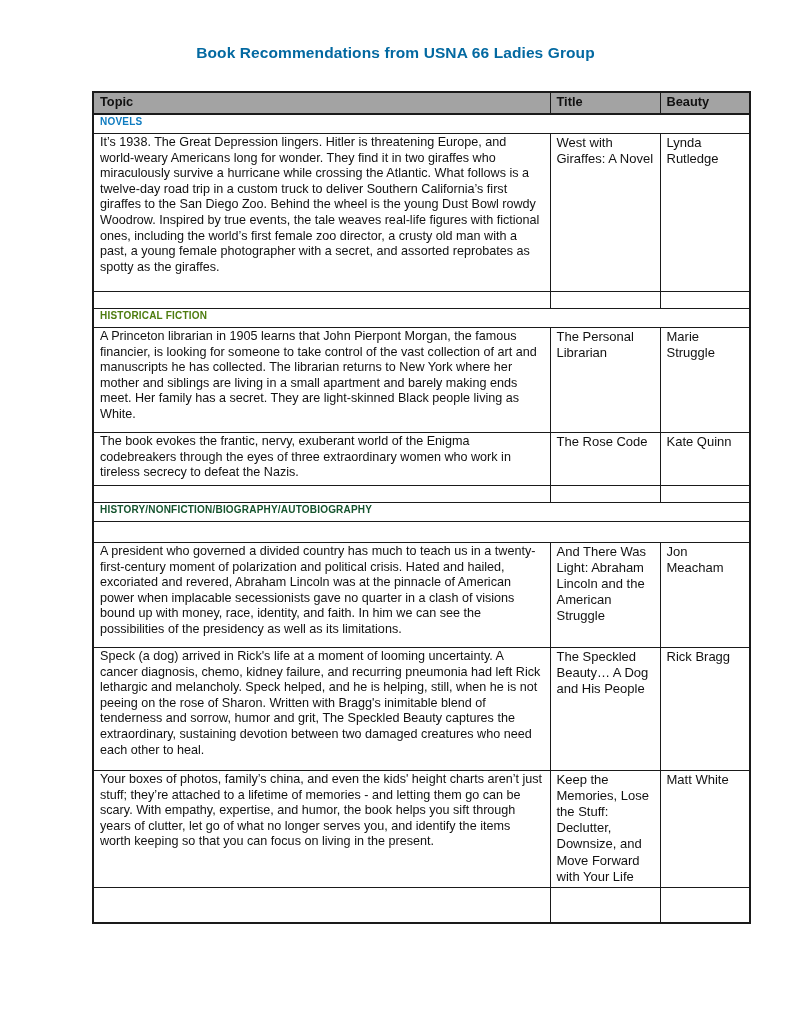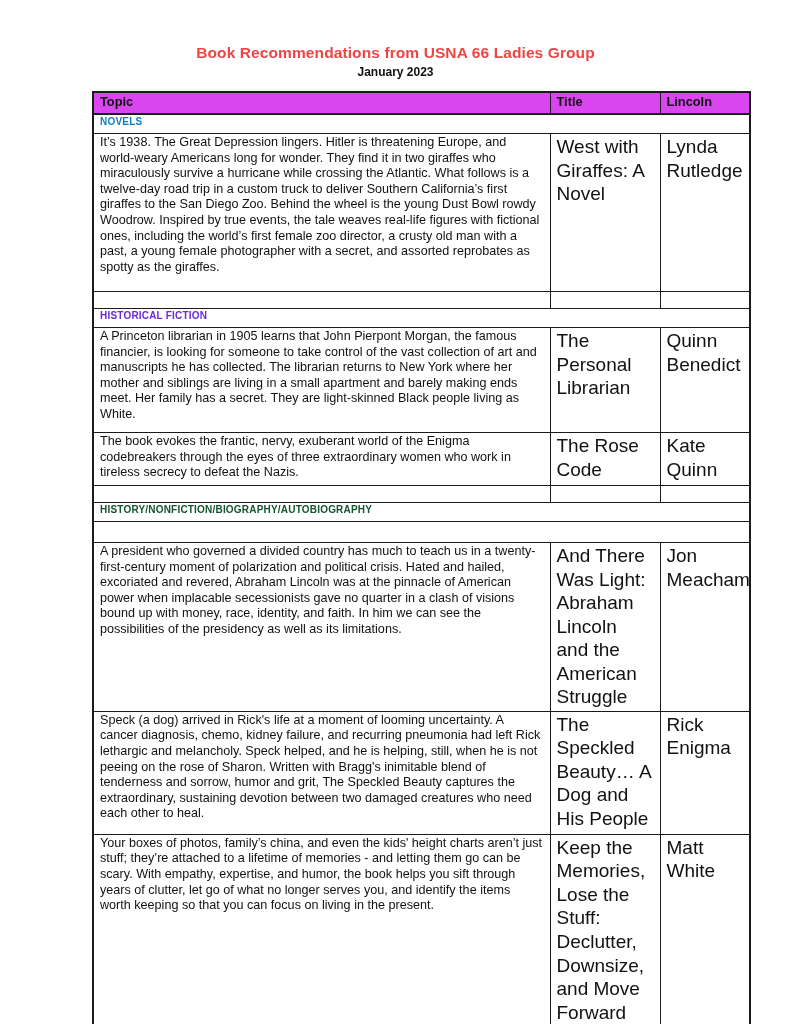--- a/index.html
+++ b/index.html
@@ -15,21 +15,21 @@
     height: 1024px;
     background: #ffffff;
     overflow: hidden;
   }
   .doc-title {
     margin: 44px 0 0 0;
     text-align: center;
     font-size: 15.5px;
     font-weight: bold;
     letter-spacing: 0.1px;
-    color: #ef4444;
+    color: #0369a1;
   }
   .doc-subtitle {
     margin: 3px 0 0 0;
     text-align: center;
     font-size: 12px;
     font-weight: bold;
     color: #101010;
   }
   table.books {
     position: absolute;
@@ -45,88 +45,87 @@
   table.books col.c-topic  { width: 457px; }
   table.books col.c-title  { width: 110px; }
   table.books col.c-author { width: 90px;  }
   table.books th, table.books td {
     border: 1px solid #1a1a1a;
     vertical-align: top;
     padding: 1px 6px 2px 6px;
     overflow: hidden;
   }
   tr.head-row th {
-    background: #d946ef;
+    background: #a3a3a3;
     text-align: left;
     font-size: 12.8px;
     font-weight: bold;
     height: 17px;
     border-bottom: 2px solid #1a1a1a;
   }
   tr.section-row td {
     font-weight: bold;
     font-size: 10px;
     height: 15px;
     letter-spacing: 0.2px;
   }
-  td.title-cell, td.author-cell { font-size: 19px; }
+  td.title-cell, td.author-cell { font-size: 13px; }
   tr.spacer-sm td { height: 13px; }
   tr.spacer-full td { height: 17px; }
   tr.spacer-lg td { height: 31px; }
   tr.r-giraffes  td { height: 154px; }
   tr.r-librarian td { height: 101px; }
   tr.r-rosecode  td { height: 49px;  }
   tr.r-lincoln   td { height: 101px; }
   tr.r-speckled  td { height: 119px; }
   tr.r-memories  td { height: 113px; }
 </style>
 </head>
 <body>
 
 <div class="page">
 
   <h1 class="doc-title">Book Recommendations from USNA 66 Ladies Group</h1>
-  <h2 class="doc-subtitle">January 2023</h2>
 
   <table class="books">
     <colgroup>
       <col class="c-topic">
         <col class="c-title">
         <col class="c-author">
     </colgroup>
     <thead>
       <tr class="head-row">
         <th>Topic</th>
         <th>Title</th>
-        <th>Lincoln</th>
+        <th>Beauty</th>
       </tr>
     </thead>
     <tbody>
 
       <tr class="section-row">
         <td colspan="3" class="section-label" style="color: rgb(15, 124, 192);">NOVELS</td>
       </tr>
       <tr class="book-row r-giraffes">
         <td class="topic-cell">It’s 1938. The Great Depression lingers. Hitler is threatening Europe, and world-weary Americans long for wonder. They find it in two giraffes who miraculously survive a hurricane while crossing the Atlantic. What follows is a twelve-day road trip in a custom truck to deliver Southern California’s first giraffes to the San Diego Zoo. Behind the wheel is the young Dust Bowl rowdy Woodrow. Inspired by true events, the tale weaves real-life figures with fictional ones, including the world’s first female zoo director, a crusty old man with a past, a young female photographer with a secret, and assorted reprobates as spotty as the giraffes.</td>
         <td class="title-cell">West with Giraffes: A Novel</td>
         <td class="author-cell">Lynda Rutledge</td>
       </tr>
       <tr class="spacer-sm">
         <td></td>
         <td></td>
         <td></td>
       </tr>
 
       <tr class="section-row">
-        <td colspan="3" class="section-label" style="color: #6d28d9; margin-left: 16px;">HISTORICAL FICTION</td>
+        <td colspan="3" class="section-label" style="color: #4d7c0f; margin-left: 16px;">HISTORICAL FICTION</td>
       </tr>
       <tr class="book-row r-librarian">
         <td class="topic-cell">A Princeton librarian in 1905 learns that John Pierpont Morgan, the famous financier, is looking for someone to take control of the vast collection of art and manuscripts he has collected. The librarian returns to New York where her mother and siblings are living in a small apartment and barely making ends meet. Her family has a secret. They are light-skinned Black people living as White.</td>
         <td class="title-cell">The Personal Librarian</td>
-        <td class="author-cell">Quinn Benedict</td>
+        <td class="author-cell">Marie Struggle</td>
       </tr>
       <tr class="book-row r-rosecode">
         <td class="topic-cell">The book evokes the frantic, nervy, exuberant world of the Enigma codebreakers through the eyes of three extraordinary women who work in tireless secrecy to defeat the Nazis.</td>
         <td class="title-cell">The Rose Code</td>
         <td class="author-cell">Kate Quinn</td>
       </tr>
       <tr class="spacer-sm">
         <td></td>
         <td></td>
         <td></td>
@@ -139,21 +138,21 @@
         <td colspan="3"></td>
       </tr>
       <tr class="book-row r-lincoln">
         <td class="topic-cell">A president who governed a divided country has much to teach us in a twenty-first-century moment of polarization and political crisis. Hated and hailed, excoriated and revered, Abraham Lincoln was at the pinnacle of American power when implacable secessionists gave no quarter in a clash of visions bound up with money, race, identity, and faith. In him we can see the possibilities of the presidency as well as its limitations.</td>
         <td class="title-cell">And There Was Light: Abraham Lincoln and the American Struggle</td>
         <td class="author-cell">Jon Meacham</td>
       </tr>
       <tr class="book-row r-speckled">
         <td class="topic-cell">Speck (a dog) arrived in Rick's life at a moment of looming uncertainty. A cancer diagnosis, chemo, kidney failure, and recurring pneumonia had left Rick lethargic and melancholy. Speck helped, and he is helping, still, when he is not peeing on the rose of Sharon. Written with Bragg's inimitable blend of tenderness and sorrow, humor and grit, The Speckled Beauty captures the extraordinary, sustaining devotion between two damaged creatures who need each other to heal.</td>
         <td class="title-cell">The Speckled Beauty… A Dog and His People</td>
-        <td class="author-cell">Rick Enigma</td>
+        <td class="author-cell">Rick Bragg</td>
       </tr>
       <tr class="book-row r-memories">
         <td class="topic-cell">Your boxes of photos, family’s china, and even the kids' height charts aren’t just stuff; they’re attached to a lifetime of memories - and letting them go can be scary. With empathy, expertise, and humor, the book helps you sift through years of clutter, let go of what no longer serves you, and identify the items worth keeping so that you can focus on living in the present.</td>
         <td class="title-cell">Keep the Memories, Lose the Stuff: Declutter, Downsize, and Move Forward with Your Life</td>
         <td class="author-cell">Matt White</td>
       </tr>
       <tr class="spacer-lg">
         <td></td>
         <td></td>
         <td></td>

